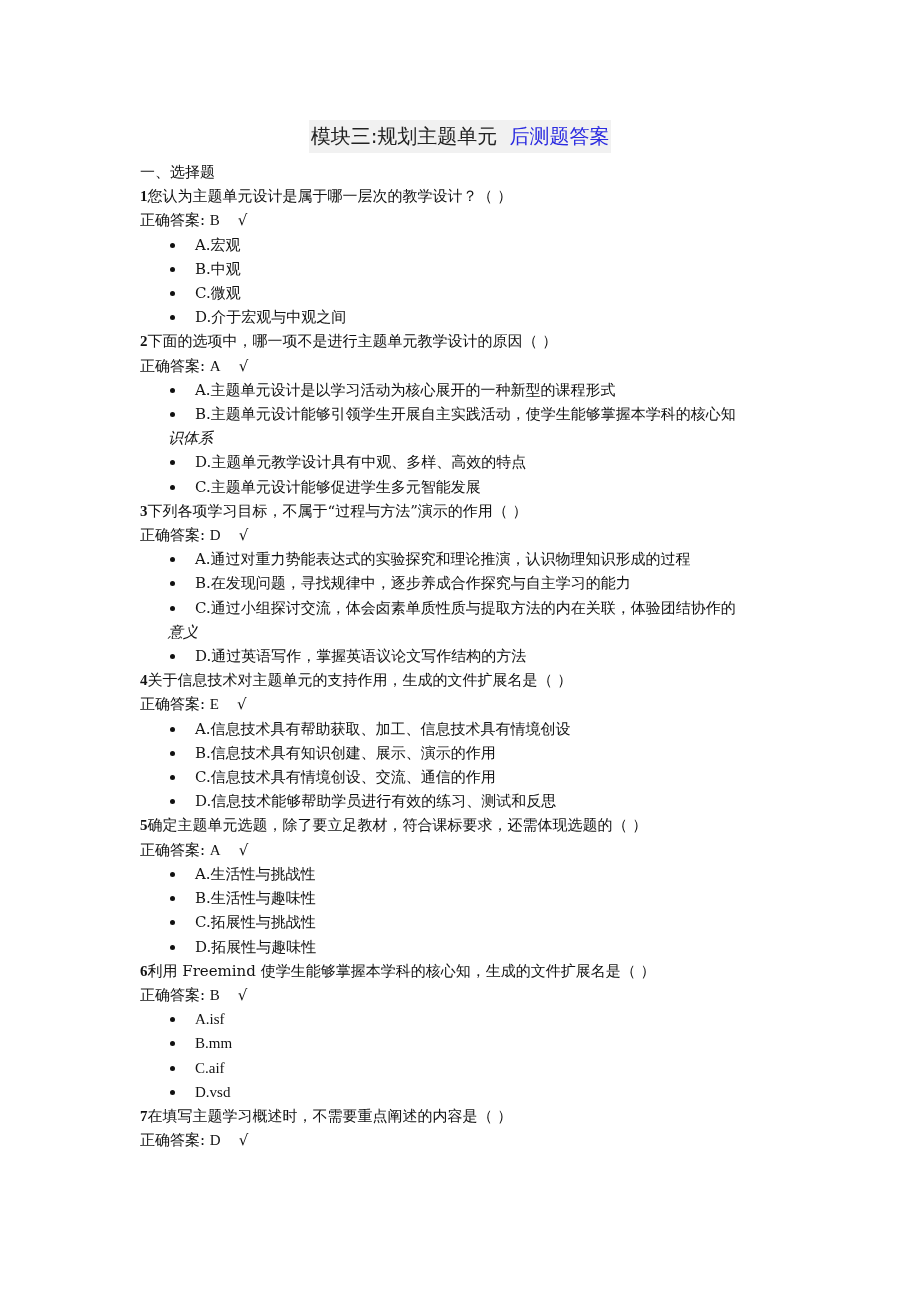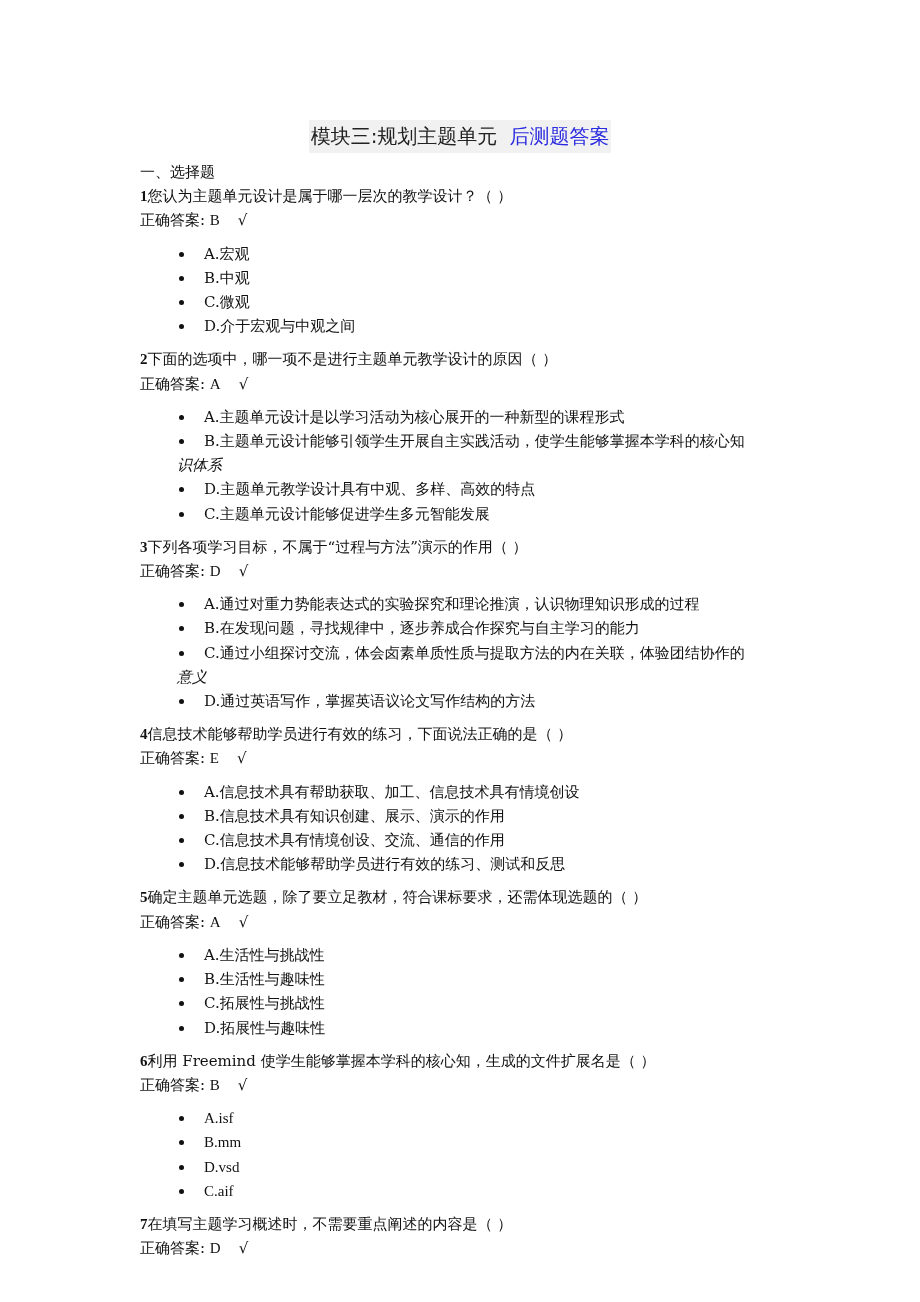--- a/index.html
+++ b/index.html
@@ -20,21 +20,21 @@
   .title .t1 { color: #222; }
   .title .t2 { color: #2a2ae0; margin-left: 12px; }
   .body {
     position: absolute; left: 140px; top: 160px; width: 650px;
     font-size: 15px; line-height: 24.2px;
   }
   .line { white-space: nowrap; }
   .section { }
   .q-num { font-weight: bold; font-family: "Liberation Serif", serif; }
   .answer .check { margin-left: 18px; }
-  ul.opts { list-style: none; margin: 9px; padding: 0; }
+  ul.opts { list-style: none; margin: 0; padding: 0; }
   ul.opts li { position: relative; padding-left: 55px; }
   ul.opts li::before {
     content: ""; position: absolute; left: 30px; top: 10px;
     width: 5px; height: 5px; border-radius: 50%; background: #111;
   }
   ul.opts li .cont { display: block; margin-left: -27px; font-style: italic; }
   .latin { font-family: "Liberation Serif", serif; }
 </style>
 </head>
 <body>
@@ -74,21 +74,21 @@
       <div class="line answer"><span>正确答案: </span><span class="latin">D</span><span class="check">√</span></div>
       <ul class="opts">
         <li class="line">A.通过对重力势能表达式的实验探究和理论推演，认识物理知识形成的过程</li>
         <li class="line">B.在发现问题，寻找规律中，逐步养成合作探究与自主学习的能力</li>
         <li class="line"><span>C.通过小组探讨交流，体会卤素单质性质与提取方法的内在关联，体验团结协作的</span><span class="cont">意义</span></li>
         <li class="line">D.通过英语写作，掌握英语议论文写作结构的方法</li>
       </ul>
     </div>
 
     <div class="section">
-      <div class="line"><span class="q-num">4</span><span>信息技术能够帮助学员进行有效的练习，下面说法正确的是（ ）</span></div>
+      <div class="line"><span class="q-num">4</span><span>关于信息技术对主题单元的支持作用，生成的文件扩展名是（ ）</span></div>
       <div class="line answer"><span>正确答案: </span><span class="latin">E</span><span class="check">√</span></div>
       <ul class="opts">
         <li class="line">A.信息技术具有帮助获取、加工、信息技术具有情境创设</li>
         <li class="line">B.信息技术具有知识创建、展示、演示的作用</li>
         <li class="line">C.信息技术具有情境创设、交流、通信的作用</li>
         <li class="line">D.信息技术能够帮助学员进行有效的练习、测试和反思</li>
       </ul>
     </div>
 
     <div class="section">
@@ -101,22 +101,22 @@
         <li class="line">D.拓展性与趣味性</li>
       </ul>
     </div>
 
     <div class="section">
       <div class="line"><span class="q-num">6</span><span>利用 Freemind 使学生能够掌握本学科的核心知，生成的文件扩展名是（ ）</span></div>
       <div class="line answer"><span>正确答案: </span><span class="latin">B</span><span class="check">√</span></div>
       <ul class="opts">
         <li class="line latin">A.isf</li>
         <li class="line latin">B.mm</li>
+        <li class="line latin">C.aif</li>
         <li class="line latin">D.vsd</li>
-        <li class="line latin">C.aif</li>
       </ul>
     </div>
 
     <div class="section">
       <div class="line"><span class="q-num">7</span><span>在填写主题学习概述时，不需要重点阐述的内容是（ ）</span></div>
       <div class="line answer"><span>正确答案: </span><span class="latin">D</span><span class="check">√</span></div>
     </div>
   </div>
 </div>
 

